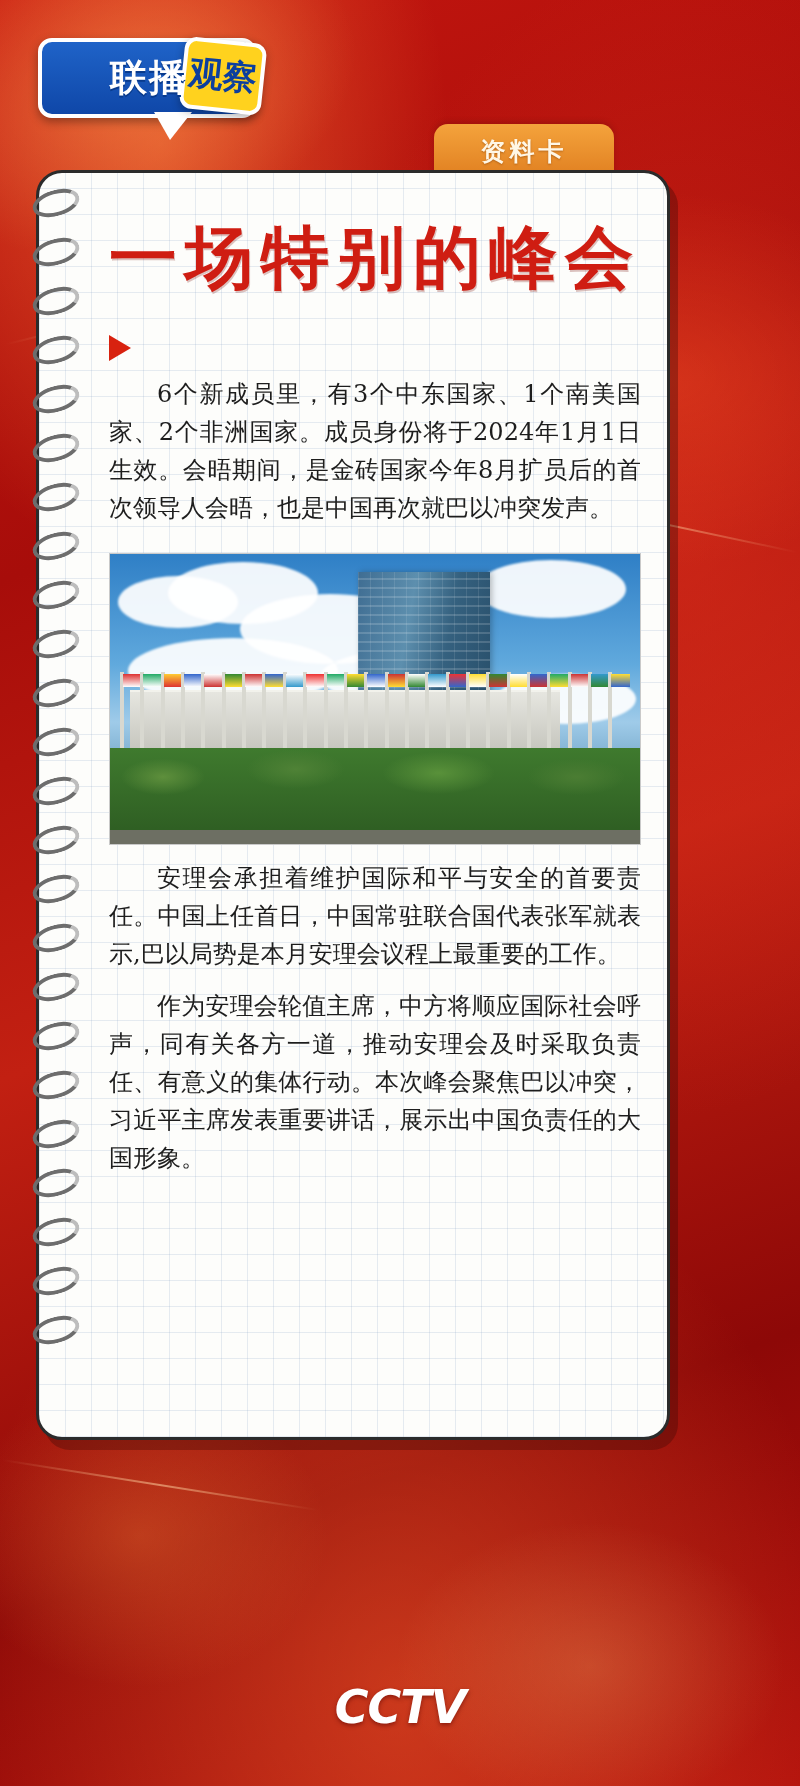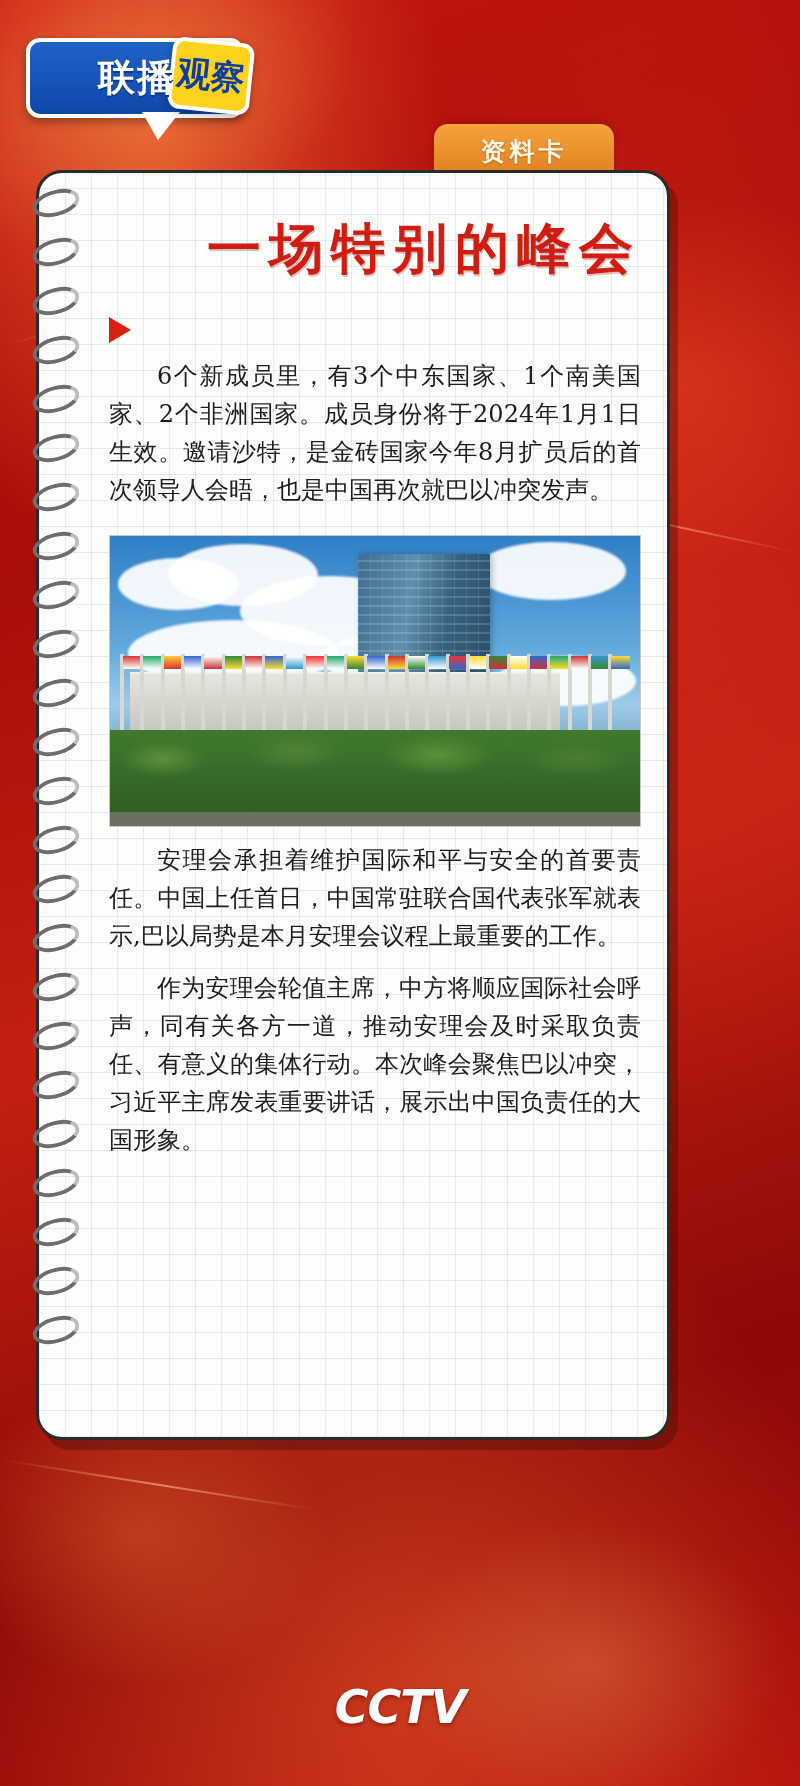--- a/index.html
+++ b/index.html
@@ -35,21 +35,21 @@
   .streak {
     position: absolute;
     height: 2px;
     background: linear-gradient(90deg, rgba(255,200,150,0) 0%, rgba(255,210,160,0.55) 50%, rgba(255,200,150,0) 100%);
     pointer-events: none;
   }
 
   
   .logo-wrap {
     position: absolute;
-    left: 26px; top: 38px;
+    left: 38px; top: 38px;
     width: 230px; height: 118px;
     z-index: 6;
   }
   .logo-bubble {
     position: relative;
     width: 218px; height: 80px;
     background: linear-gradient(#1f63c8, #0f47a8);
     border: 4px solid #ffffff;
     border-radius: 14px;
     box-shadow: 0 4px 10px rgba(0,0,0,0.35);
@@ -149,24 +149,24 @@
     width: 48px; height: 26px;
     border: 4px solid #6d6d6d;
     border-radius: 50%;
     border-right-color: #bdbdbd;
     transform: rotate(-16deg);
     background: transparent;
   }
 
   
   .title {
-    text-align: right;
+    text-align: center;
     font-family: "DejaVu Serif", "Liberation Serif", serif;
     font-weight: bold;
-    font-size: 54px;
+    font-size: 68px;
     letter-spacing: 8px;
     color: #cf1d12;
     padding: 10px 0 6px 0;
     text-shadow: 1px 2px 0 rgba(120,20,10,0.25);
   }
 
   
   .headline {
     display: flex;
     align-items: flex-start;
@@ -331,21 +331,21 @@
 </div>
 
 <div class="sheet">
   <div class="sheet-inner">
 
     <div class="title">一场特别的峰会</div>
 
     <div class="headline">
       <span class="play-icon"></span>
     </div>
-    <p class="para">6个新成员里，有3个中东国家、1个南美国家、2个非洲国家。成员身份将于2024年1月1日生效。邀请沙特，是金砖国家今年8月扩员后的首次领导人会晤，也是中国再次就巴以冲突发声。</p>
+    <p class="para">6个新成员里，有3个中东国家、1个南美国家、2个非洲国家。成员身份将于2024年1月1日生效。会晤期间，是金砖国家今年8月扩员后的首次领导人会晤，也是中国再次就巴以冲突发声。</p>
 
     <div class="photo">
       <div class="cloud" style="left:8px; top:22px; width:120px; height:52px;"></div>
       <div class="cloud" style="left:58px; top:8px; width:150px; height:62px;"></div>
       <div class="cloud" style="left:130px; top:40px; width:180px; height:70px;"></div>
       <div class="cloud" style="left:18px; top:84px; width:210px; height:66px;"></div>
       <div class="cloud" style="left:210px; top:96px; width:170px; height:54px;"></div>
       <div class="cloud" style="right:14px; top:6px; width:150px; height:58px;"></div>
       <div class="cloud" style="right:4px; top:120px; width:140px; height:50px;"></div>
       <div class="tower"></div>

